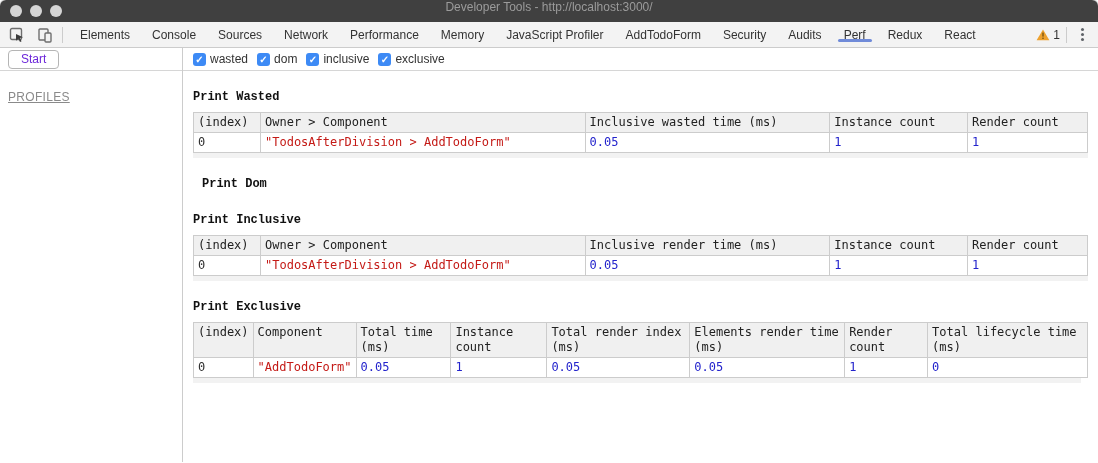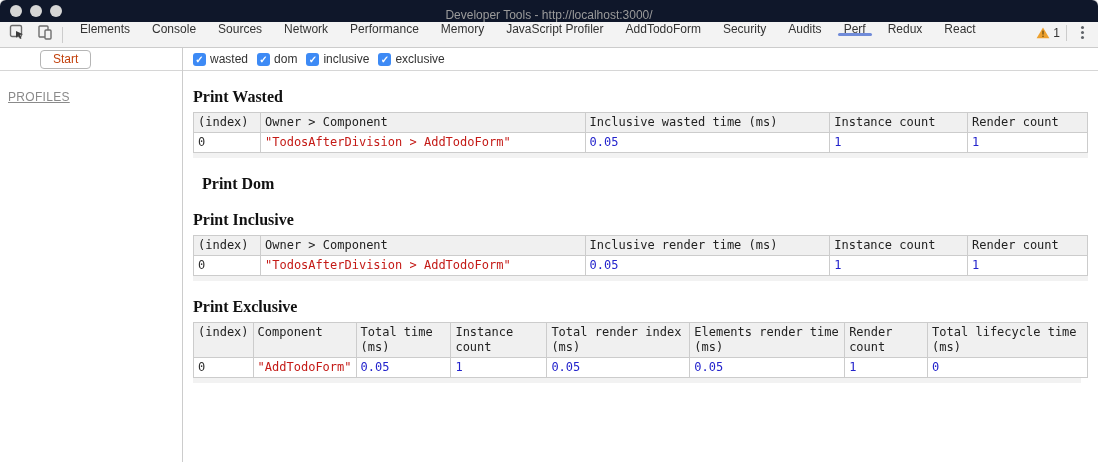--- a/index.html
+++ b/index.html
@@ -5,30 +5,30 @@
   * { margin:0; padding:0; box-sizing:border-box; }
   html,body { background:#ffffff; }
   body { font-family:"Liberation Sans", sans-serif; }
   .window {
     width:1098px; height:463px; position:relative; background:#fff;
     border-radius:6px 6px 0 0; overflow:hidden;
     box-shadow:0 0 0 1px rgba(0,0,0,.15);
   }
   
   .titlebar {
-    height:22px; background:#0f172a; position:relative;
-    display:flex; align-items:flex-end; justify-content:center;
+    height:22px; background:#404040; position:relative;
+    display:flex; align-items:flex-start; justify-content:center;
   }
   .traffic { position:absolute; left:10px; top:0; height:22px; display:flex; align-items:center; gap:8px; }
   .traffic span { width:12px; height:12px; border-radius:50%; background:#d6d6d6; display:inline-block; }
   .win-title { font-size:12px; color:#9b9b9b; }
   
   .tabbar {
     height:26px; background:#f3f3f3; border-bottom:1px solid #cccccc;
-    display:flex; align-items:flex-start; padding-left:6px;
+    display:flex; align-items:center; padding-left:6px;
   }
   .tool-icons { display:flex; align-items:center; gap:6px; padding-right:6px; }
   .icon-btn { width:22px; height:20px; display:flex; align-items:center; justify-content:center; }
   .vsep { width:1px; height:16px; background:#ccc; align-self:center; }
   .tabs { display:flex; align-items:stretch; margin-left:6px; }
   .tab {
     position:relative; padding:0 11px; display:flex; align-items:center;
     font-size:12px; color:#333; cursor:default; white-space:nowrap;
   }
   .tab.active::after {
@@ -37,35 +37,35 @@
   }
   .tabbar-right { margin-left:auto; display:flex; align-items:center; padding-right:6px; gap:6px; }
   .warn-badge { display:flex; align-items:center; gap:3px; font-size:12px; color:#333; }
   .kebab { display:flex; flex-direction:column; gap:2px; padding:4px 8px; }
   .kebab i { width:3px; height:3px; border-radius:50%; background:#5f6368; }
   
   .split { display:flex; height:414px; }
   .sidebar { width:183px; border-right:1px solid #ccc; display:flex; flex-direction:column; }
   .sidebar-toolbar { height:23px; border-bottom:1px solid #d6d6d6; display:flex; align-items:center; padding-left:8px; }
   .start-btn {
-    font-size:12px; color:#c2410c; background:#fff; border:1px solid #b5b5b5;
-    border-radius:4px; padding:1px 12px 2px; line-height:14px;margin-left:32px;
+    font-size:12px; color:#6d28d9; background:#fff; border:1px solid #b5b5b5;
+    border-radius:4px; padding:1px 12px 2px; line-height:14px;
   }
   .profiles { padding:19px 8px; font-size:12px; color:#8a8a8a; letter-spacing:.3px;text-decoration:underline; }
   .main { flex:1; display:flex; flex-direction:column; overflow:hidden; }
   .main-toolbar { height:23px; border-bottom:1px solid #d6d6d6; display:flex; align-items:center; padding-left:10px; gap:9px; }
   .cb-group { display:flex; align-items:center; gap:4px; font-size:12px; color:#333; }
   .checkbox {
     width:13px; height:13px; border-radius:3px; background:var(--cb,#3d8af5);
     color:#fff; font-size:10px; line-height:13px; text-align:center; font-weight:bold;
   }
   
   .console-out { padding:19px 10px 0 10px; font-family:"DejaVu Sans Mono", monospace; }
   .section { margin-bottom:19px; }
-  .section h3 { font-size:16px; font-weight:bold; color:#111; font-family:Liberation Serif, serif; margin-bottom:8px; line-height:14px; }
+  .section h3 { font-size:12px; font-weight:bold; color:#111; font-family:Liberation Mono, monospace; margin-bottom:8px; line-height:14px; }
   .section.empty { margin-bottom:22px;margin-left:9px; }
   table.ctable { border-collapse:collapse; table-layout:fixed;border-radius:11px; }
   .ctable th, .ctable td {
     border:1px solid #ccc; font-weight:normal; text-align:left;
     font-size:12px; line-height:15px; padding:2px 4px;
     font-family:"DejaVu Sans Mono", monospace; overflow:hidden; vertical-align:top;
   }
   .ctable th { background:#f0f0f0; color:#222; }
   .table-filler { height:5px; background:#f2f2f2; }
   td.c-index { color:#303030; }

